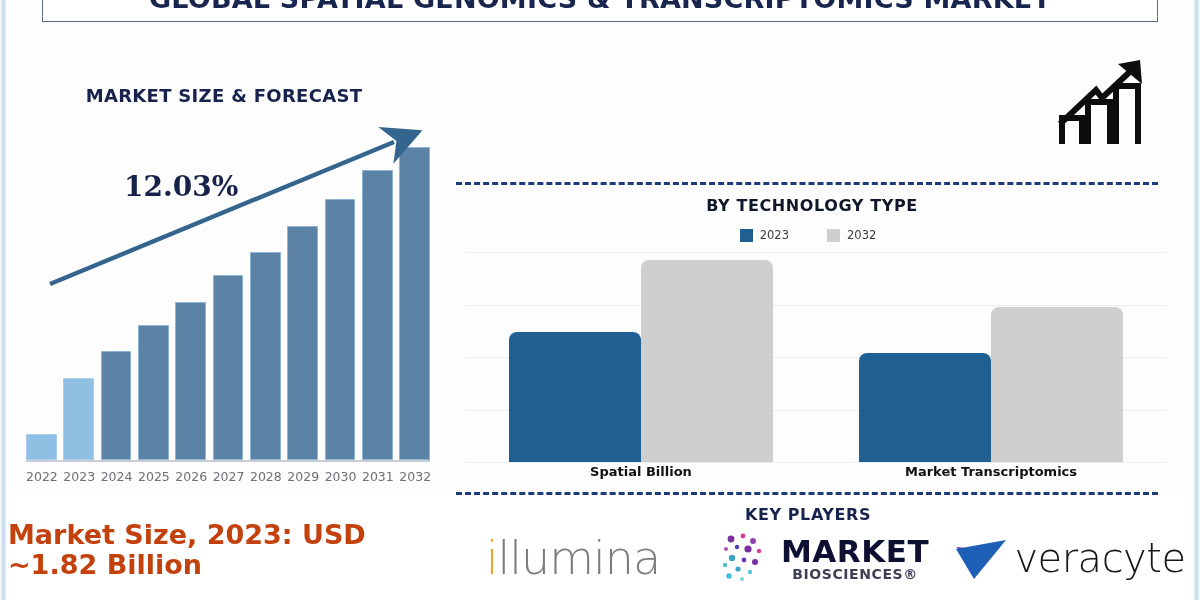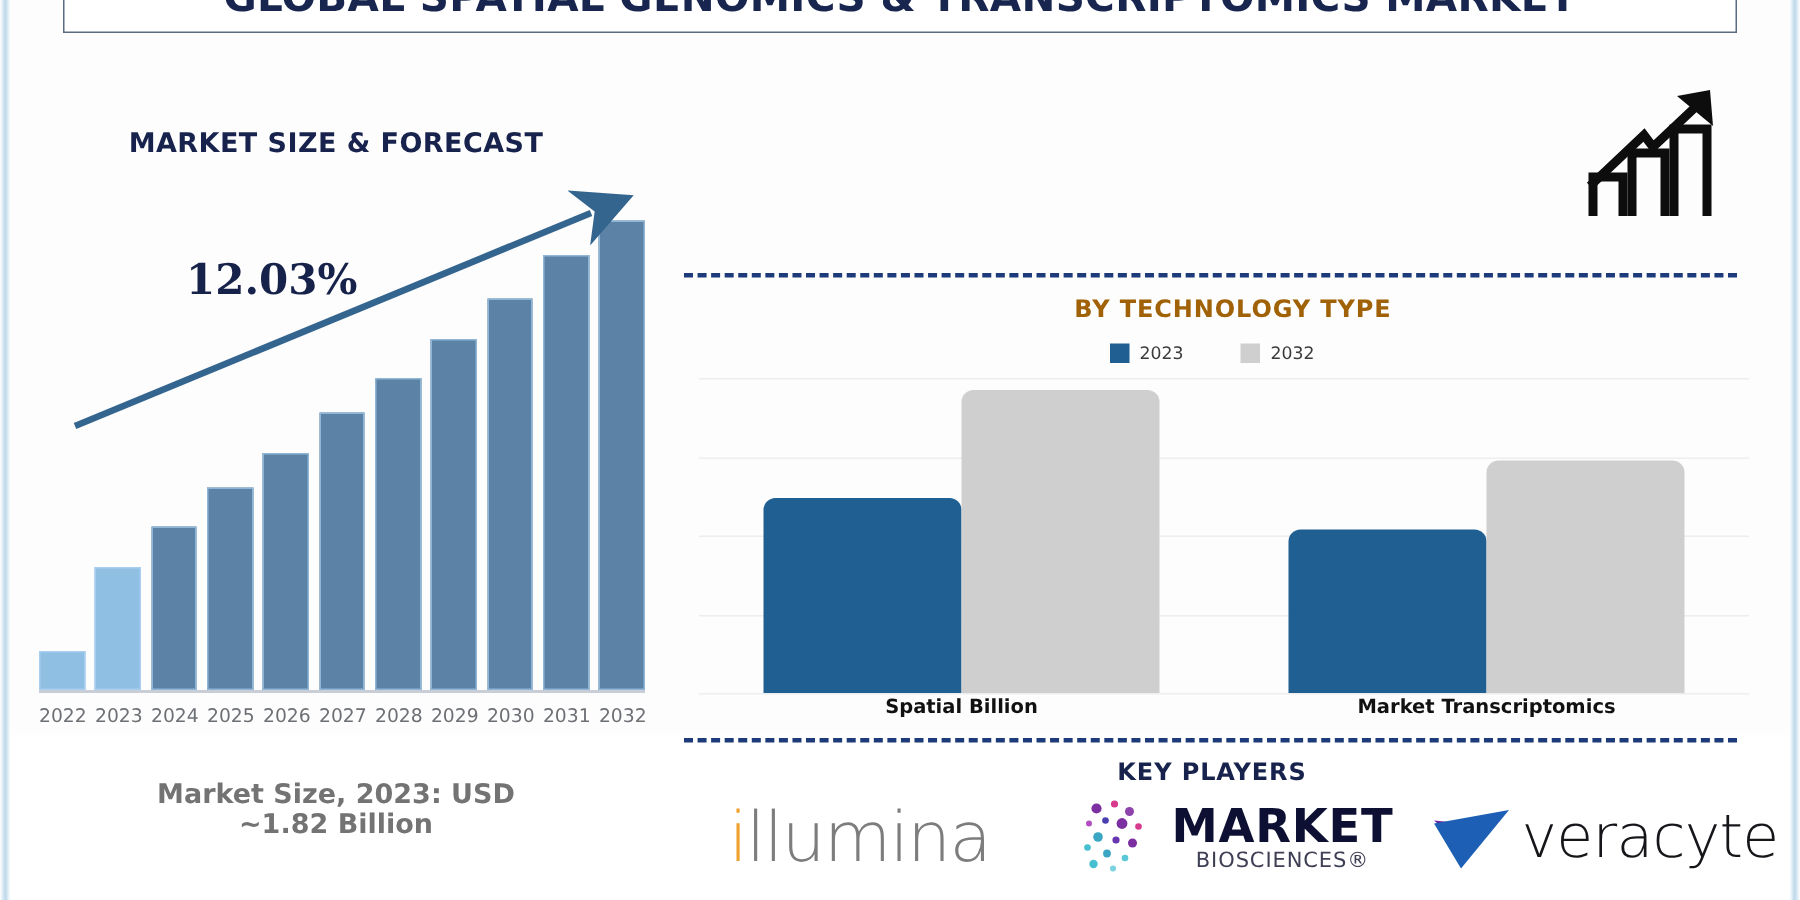--- a/index.html
+++ b/index.html
@@ -61,22 +61,22 @@
   .fc-bar{ width:100%; background:#5c82a6; border:1px solid #8fb6d6; }
   .fc-bar.light{ background:#8fbfe3; border-color:#a9cff0; }
   .fc-axis{
     position:absolute; left:8px; right:6px; bottom:4px; height:24px;
     display:flex; justify-content:space-between; align-items:center;
   }
   .fc-tick{ width:7.6%; text-align:center; font-size:12.5px; color:#6c6f74;
             font-family:"DejaVu Sans", sans-serif; }
 
   #market-size{
-    position:absolute; left:0; top:460px; width:432px; text-align:center;
-    font-size:18px; font-weight:bold; color:#737373; line-height:1.12;
+    position:absolute; left:0; top:460px; width:432px; 
+    font-size:27px; font-weight:bold; color:#c2410c; line-height:1.12;
     font-family:"DejaVu Sans", sans-serif;
   }
 
   
   #right-panel{ position:absolute; left:448px; top:0; width:744px; height:600px; }
 
   #cagr-statement{
     position:absolute; left:18px; top:78px; width:590px;
     font-size:21px; font-weight:bold; line-height:1.34;
     color:#1d3a7a; letter-spacing:.2px;
@@ -85,22 +85,22 @@
   #growth-icon{ position:absolute; left:604px; top:52px; width:100px; height:100px; }
 
   .dashed-rule{
     position:absolute; left:8px; width:702px; height:0;
     border-top:3px dashed #1d3a7a;
   }
   #rule-1{ top:182px; }
   #rule-2{ top:492px; }
 
   #tech-heading{
-    position:absolute; left:14px; top:196px; width:720px; text-align:center;
-    font-size:16px; font-weight:bold; color:#a16207; letter-spacing:.6px;
+    position:absolute; left:4px; top:196px; width:720px; text-align:center;
+    font-size:16px; font-weight:bold; color:#0f172a; letter-spacing:.6px;
     font-family:"DejaVu Sans", sans-serif;
   }
 
   #tech-legend{
     position:absolute; left:0; top:228px; width:720px;
     display:flex; justify-content:center; gap:38px; align-items:center;
   }
   .legend-item{ display:flex; align-items:center; gap:7px; }
   .legend-swatch{ width:13px; height:13px; }
   .legend-label{ font-size:11.5px; color:#3b3b3b;
@@ -140,21 +140,21 @@
   #player-veracyte{ width:244px; gap:4px; }
 
   .logo-illumina{
     font-size:46px; color:#7d7d7d; letter-spacing:-1px; line-height:1;
     font-family:"DejaVu Sans", sans-serif; font-weight:300;
   }
   .logo-illumina .i-orange{ color:#f0a22e; }
   .akoya-text{ display:flex; flex-direction:column; align-items:center; line-height:1; }
   .akoya-main{ font-size:31px; font-weight:bold; color:#0d1033; letter-spacing:.5px;
                font-family:"DejaVu Sans", sans-serif; }
-  .akoya-sub{ font-size:14px; font-weight:normal; color:#3e3e55; letter-spacing:.6px;
+  .akoya-sub{ font-size:14px; font-weight:bold; color:#3e3e55; letter-spacing:.6px;
               font-family:"DejaVu Sans", sans-serif; }
   .veracyte-text{ font-size:40px; color:#16161a; letter-spacing:-.5px;
                   font-family:"DejaVu Sans", sans-serif; font-weight:300; }
 </style>
 </head>
 <body>
 
 <div id="page">
 
   <div class="edge-stripe left"></div>

